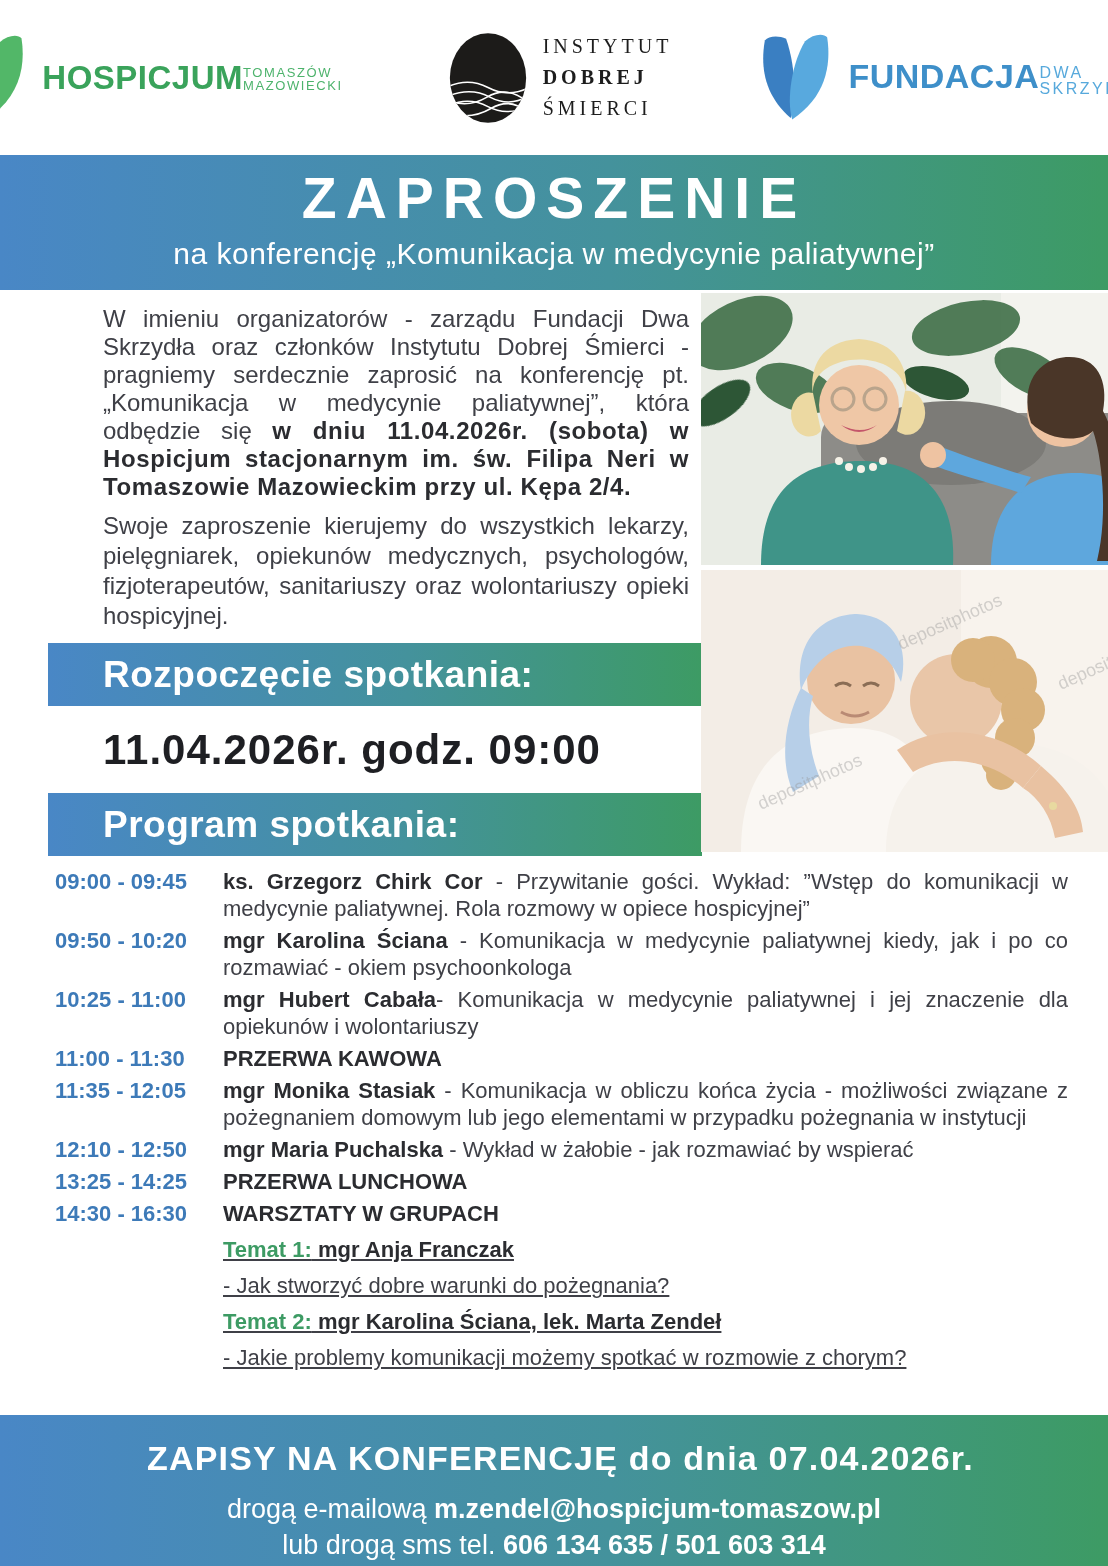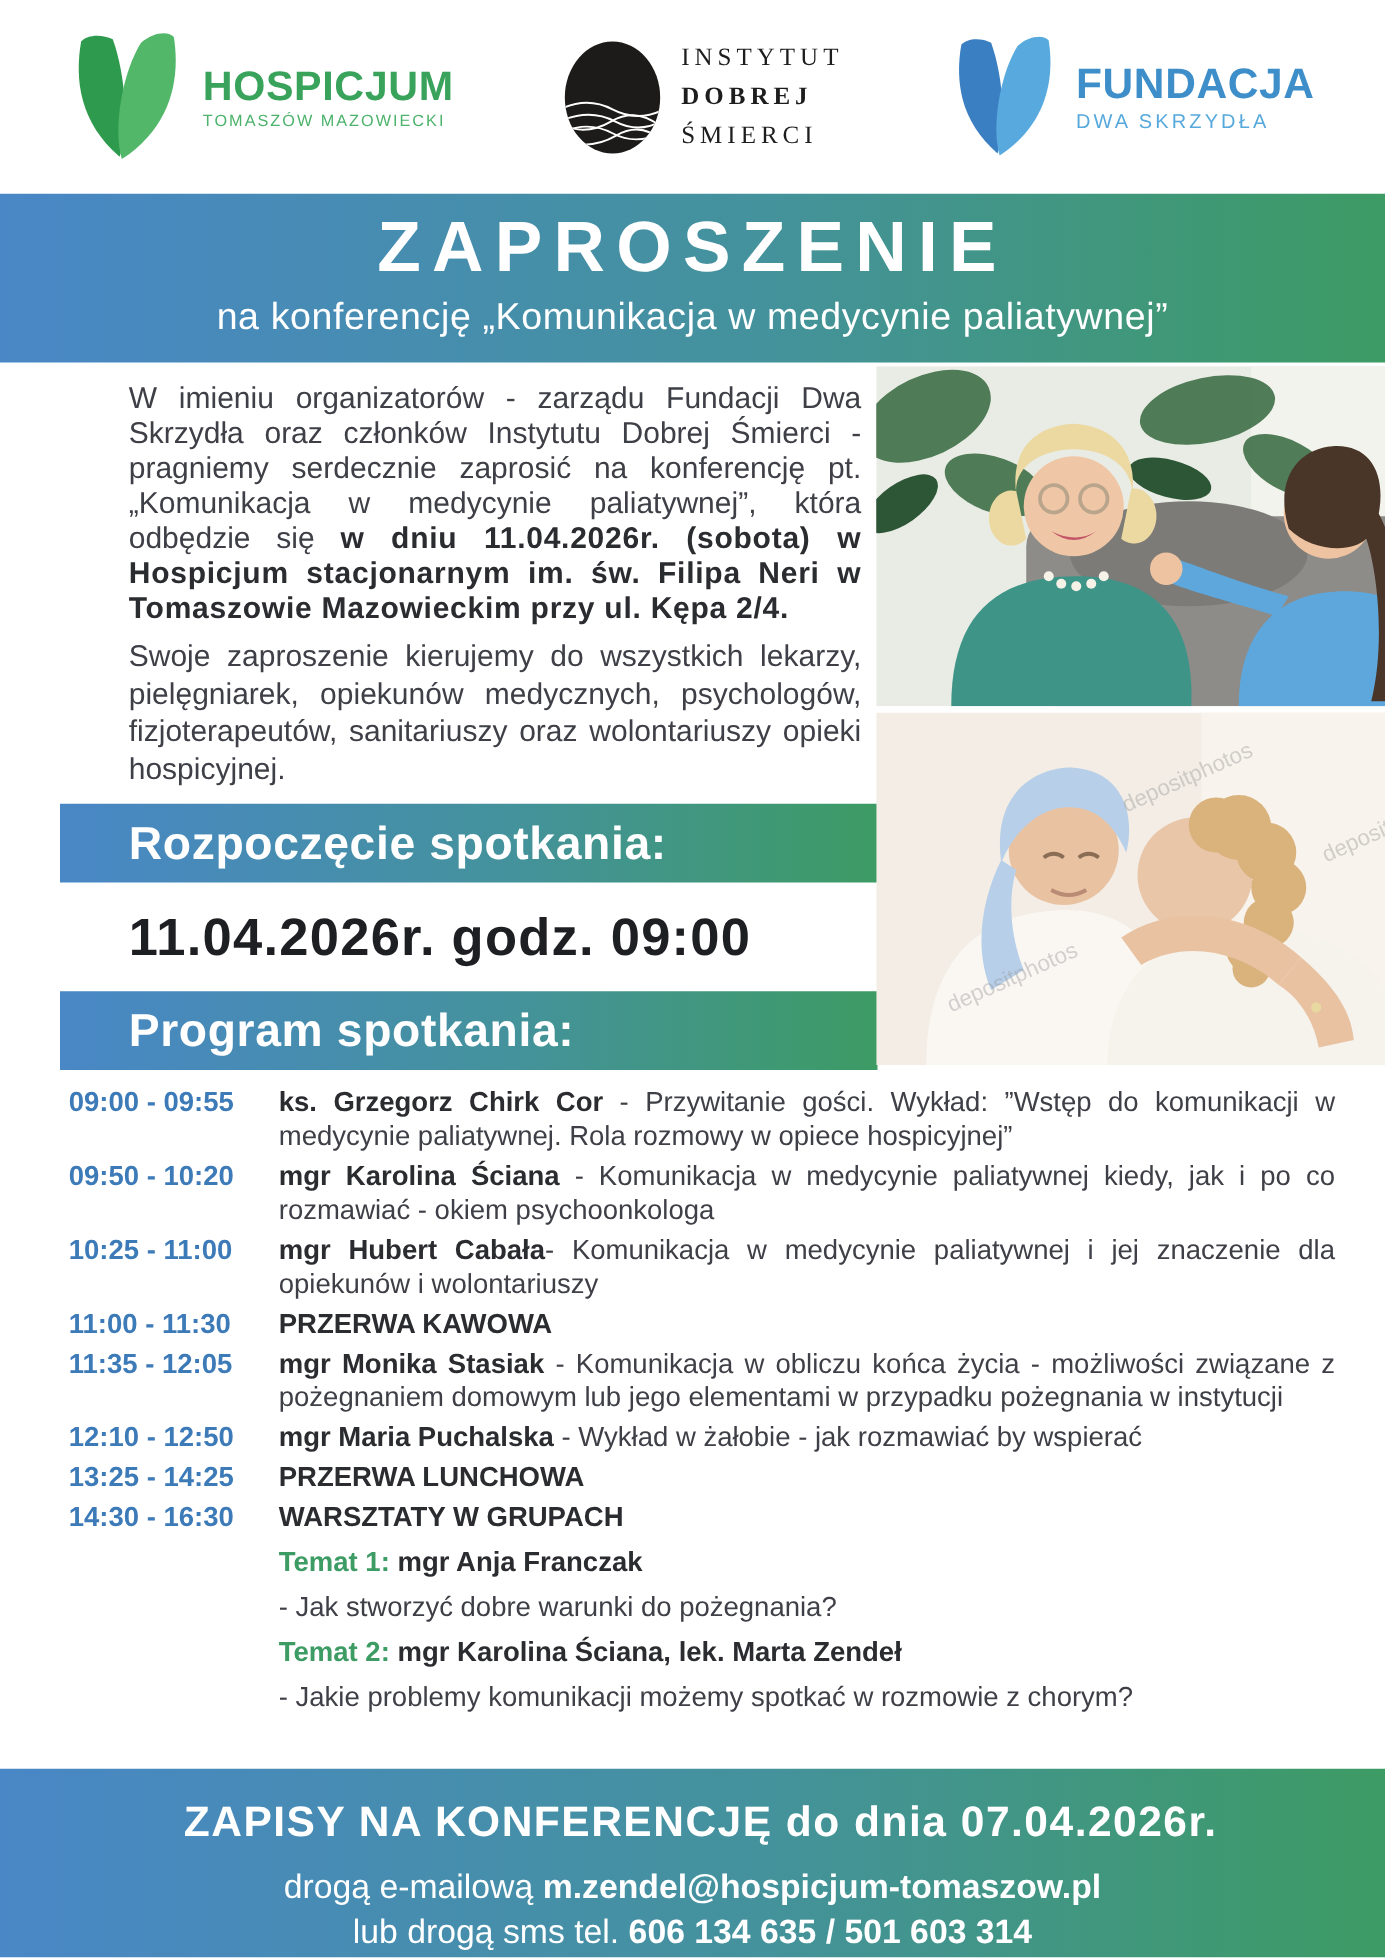--- a/index.html
+++ b/index.html
@@ -11,21 +11,21 @@
     display:flex;flex-direction:column;
     overflow:hidden;
   }
   
   .logo-bar{
     height:155px;flex:0 0 auto;
     display:flex;align-items:center;justify-content:center;gap:86px;
     background:#ffffff;
   }
   .logo{display:flex;align-items:center;gap:14px;}
-  .logo-text{display:flex;flex-direction:column;line-height:1;}
+  .logo-text{display:flex;flex-direction:row;line-height:1;}
   .hospicjum-name{font-size:33px;font-weight:bold;color:#3aa35b;letter-spacing:.5px;}
   .hospicjum-sub{font-size:13px;color:#4db36c;letter-spacing:1.6px;margin-top:5px;}
   .instytut-text{font-family:"Liberation Serif",serif;color:#1d1d1d;font-size:20px;letter-spacing:4px;line-height:1.55;}
   .instytut-text .b{font-weight:bold;}
   .fundacja-name{font-size:34px;font-weight:bold;color:#3e8fc9;letter-spacing:.5px;}
   .fundacja-sub{font-size:16px;color:#57a9dc;letter-spacing:2.5px;margin-top:6px;}
   
   .grad{background:linear-gradient(90deg,#4987c6 0%,#44929c 55%,#3d9b64 100%);color:#fff;}
   .title-banner{height:135px;flex:0 0 auto;text-align:center;}
   .title-banner h1{
@@ -48,21 +48,21 @@
   .meeting-datetime{font-size:42px;font-weight:bold;color:#1e1f23;padding:20px 0 19px 55px;letter-spacing:1px;}
   .right-col{width:455px;flex:0 0 auto;padding-top:3px;}
   .photo{display:block;width:455px;}
   .photo + .photo{margin-top:5px;}
   
   .program{flex:1 1 auto;padding:12px 40px 0 55px;}
   .program-row{display:flex;margin-bottom:5px;}
   .time{width:168px;flex:0 0 auto;color:#3d7ab8;font-weight:bold;font-size:22px;line-height:27px;}
   .desc{font-size:22px;line-height:27px;color:#3f4047;text-align:justify;flex:1 1 auto;}
   .speaker{font-weight:bold;color:#2b2c30;}
-  .topics{margin-top:2px;}
+  .topics{margin-top:2px;text-decoration:underline;}
   .topic-head{margin-top:9px;font-weight:bold;}
   .topic-label{color:#3d9b64;}
   .topic-names{color:#2b2c30;}
   .topic-question{margin-top:9px;}
   
   .footer{
     height:151px;flex:0 0 auto;box-sizing:border-box;
     text-align:center;padding-top:24px;
   }
   .footer .line1{font-size:34px;font-weight:bold;letter-spacing:1.2px;padding-left:13px;}
@@ -213,21 +213,21 @@
         <text x="200" y="80" transform="rotate(-24 200 80)">depositphotos</text>
         <text x="60" y="240" transform="rotate(-24 60 240)">depositphotos</text>
         <text x="360" y="120" transform="rotate(-24 360 120)">depositphotos</text>
       </g>
     </svg>
   </div>
 </div>
 
 <div class="program" id="program-list">
   <div class="program-row">
-    <div class="time">09:00 - 09:55</div>
+    <div class="time">09:00 - 09:45</div>
     <div class="desc"><span class="speaker">ks. Grzegorz Chirk Cor</span><span> - Przywitanie gości. Wykład: ”Wstęp do komunikacji w medycynie paliatywnej. Rola rozmowy w opiece hospicyjnej”</span>
       
     </div>
   </div>
 
   <div class="program-row">
     <div class="time">09:50 - 10:20</div>
     <div class="desc"><span class="speaker">mgr Karolina Ściana</span><span> - Komunikacja w medycynie paliatywnej kiedy, jak i po co rozmawiać - okiem psychoonkologa</span>
       
     </div>

